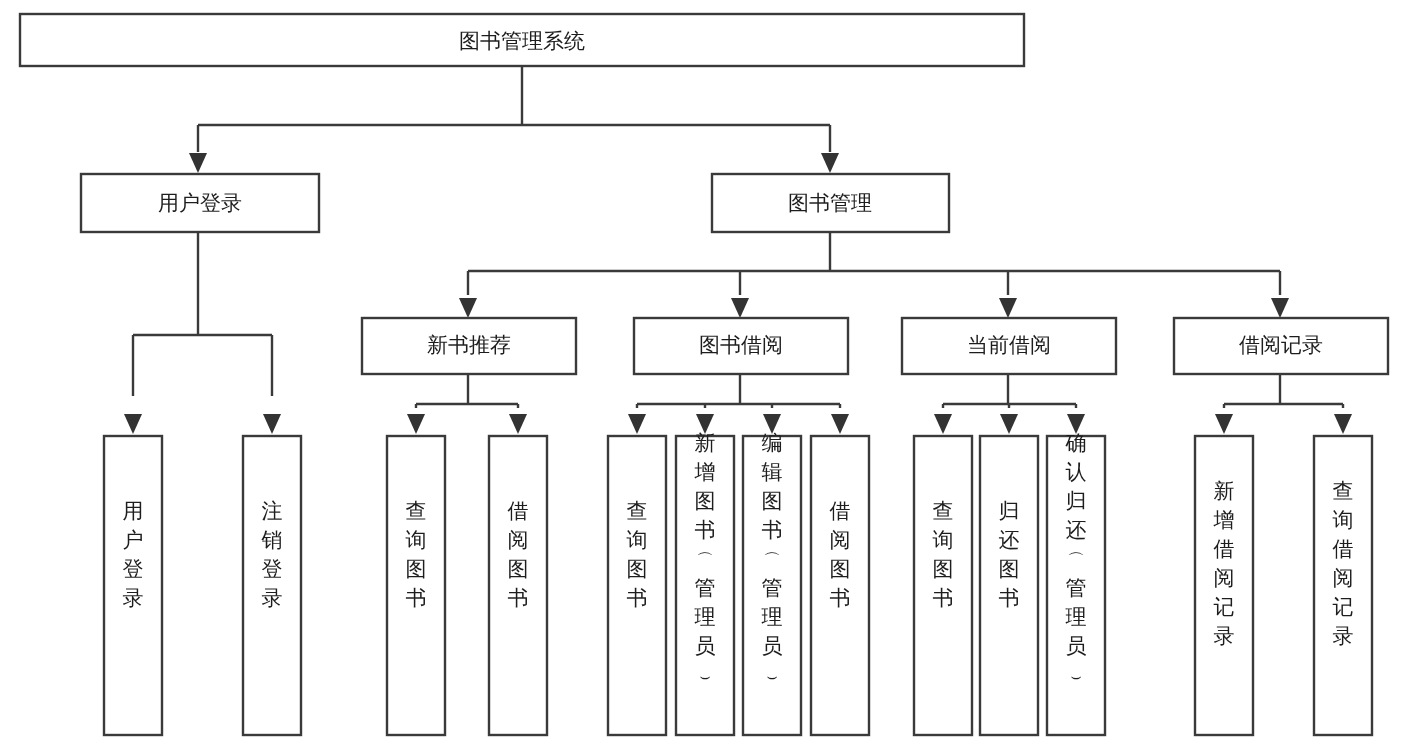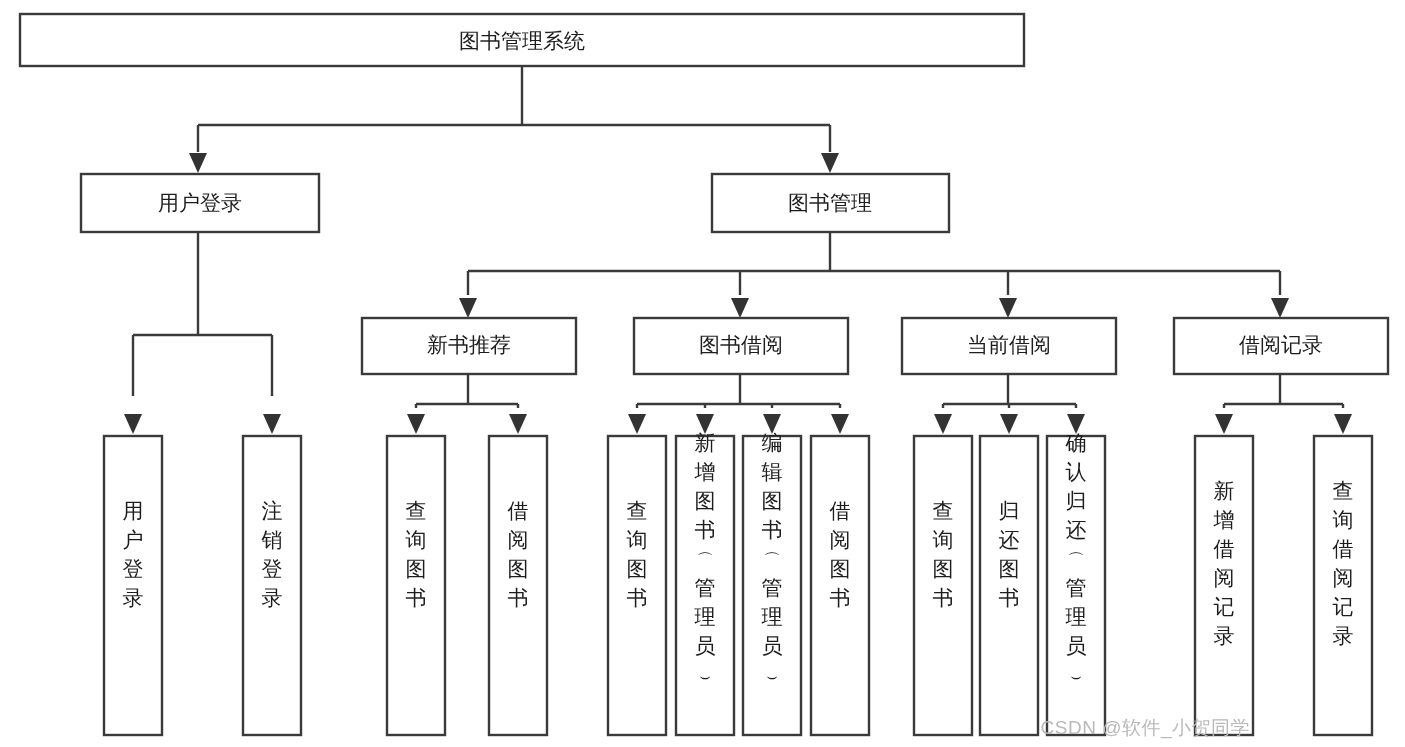--- a/index.html
+++ b/index.html
@@ -238,15 +238,14 @@
       <text class="node-label-vertical" x="1224" y="498"><tspan x="1224" dy="0">新</tspan><tspan x="1224" dy="29">增</tspan><tspan x="1224" dy="29">借</tspan><tspan x="1224" dy="29">阅</tspan><tspan x="1224" dy="29">记</tspan><tspan x="1224" dy="29">录</tspan></text>
     </g>
 
     <g>
       <rect class="node-box" x="1314" y="436" width="58" height="299"></rect>
       <text class="node-label-vertical" x="1343" y="498"><tspan x="1343" dy="0">查</tspan><tspan x="1343" dy="29">询</tspan><tspan x="1343" dy="29">借</tspan><tspan x="1343" dy="29">阅</tspan><tspan x="1343" dy="29">记</tspan><tspan x="1343" dy="29">录</tspan></text>
     </g>
 
   </svg>
 
-  <div class="watermark">CSDN @软件_小贺同学</div>
 
 </div>
 
 </body></html>

